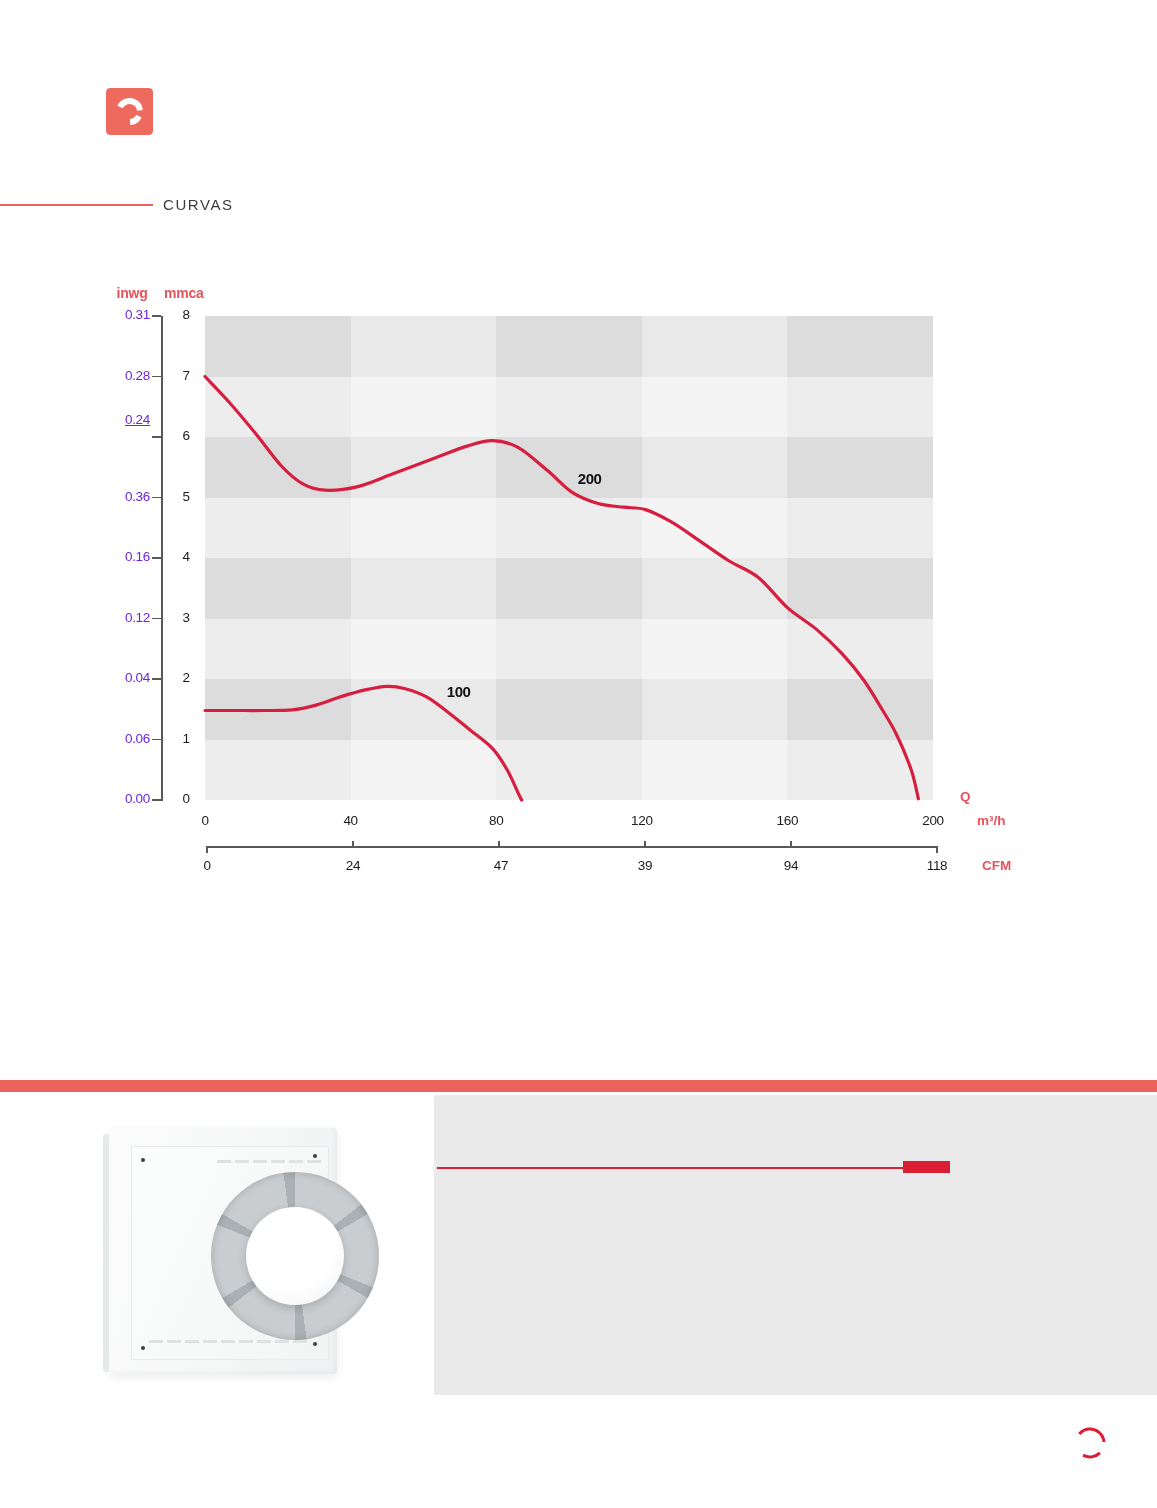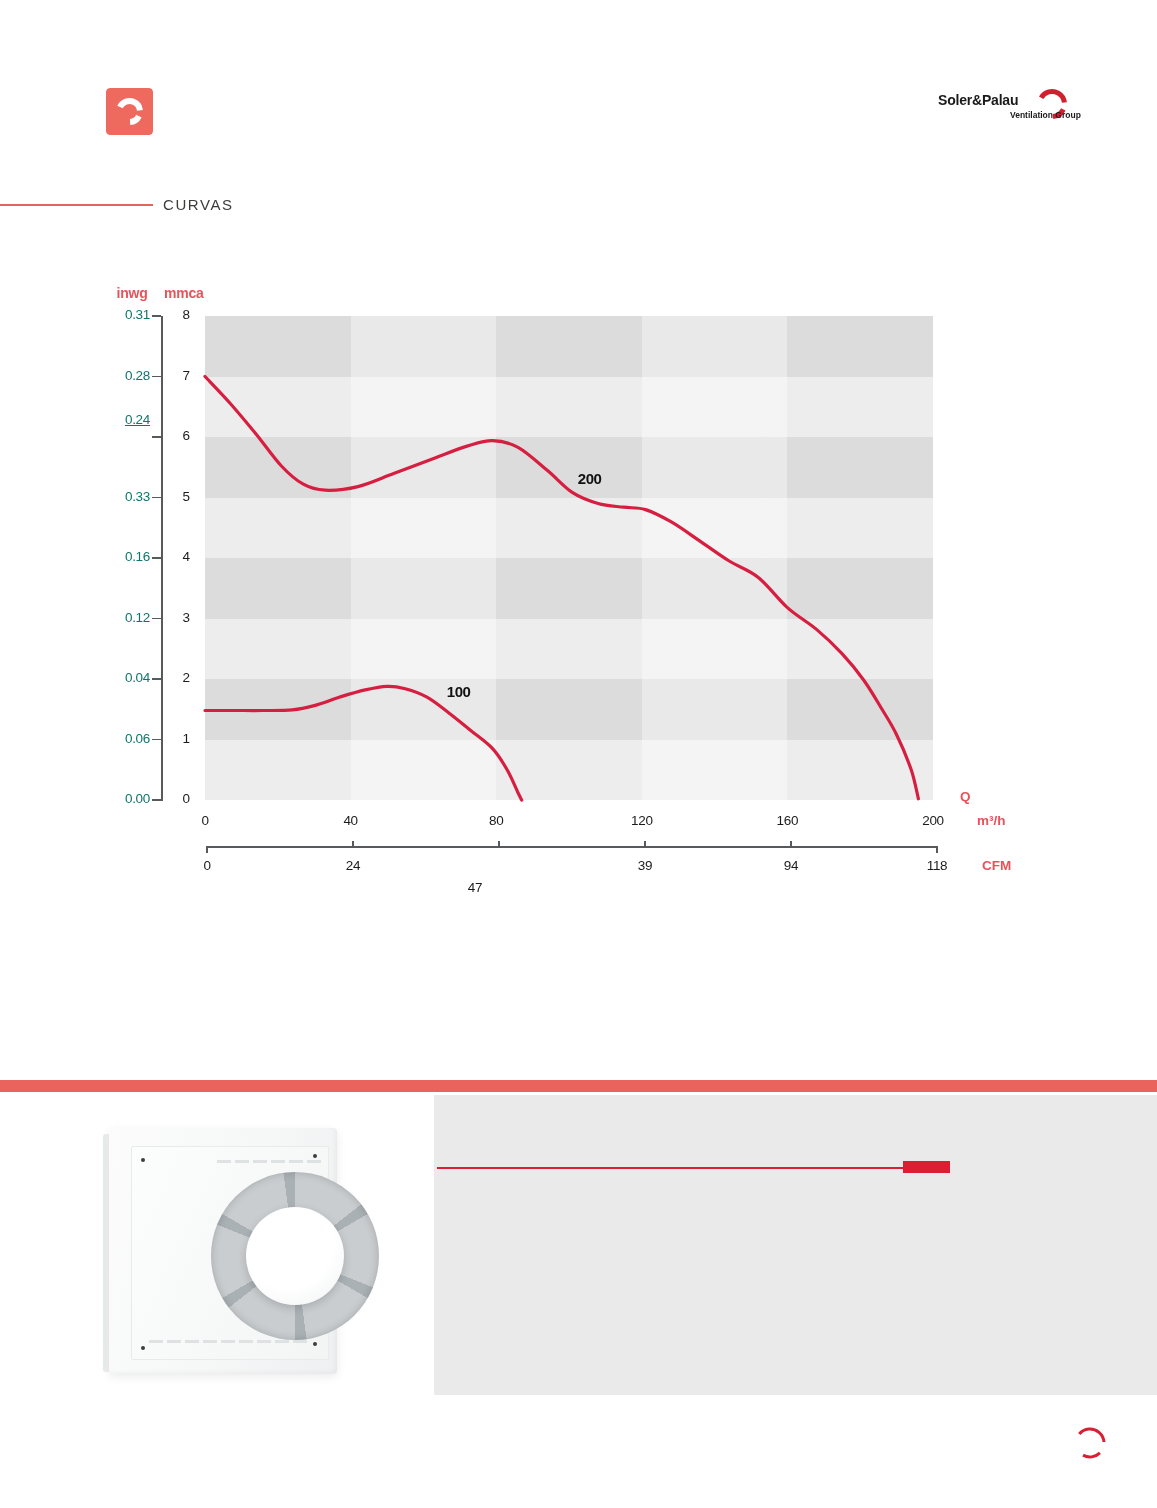--- a/index.html
+++ b/index.html
@@ -29,21 +29,21 @@
   .plot{position:absolute;left:205px;top:316px;width:728px;height:484px;
         background-image:
           repeating-linear-gradient(to right, rgba(255,255,255,0) 0px, rgba(255,255,255,0) 145.6px,
                                     rgba(255,255,255,.38) 145.6px, rgba(255,255,255,.38) 291.2px),
           repeating-linear-gradient(to bottom, #dcdcdc 0px, #dcdcdc 60.5px, #ededed 60.5px, #ededed 121px);}
   .plot svg{position:absolute;left:0;top:0;overflow:visible;}
 
   .y-axis-line{position:absolute;left:161px;top:316px;width:1.6px;height:485px;background:#58595b;}
   .y-tick{position:absolute;height:1.6px;width:9px;background:#58595b;left:152px;}
   .y-label-inwg{position:absolute;left:104px;width:46px;text-align:right;font-size:13.5px;
-                letter-spacing:-.3px;color:#0f766e;}
+                letter-spacing:-.3px;color:#6d28d9;}
   .y-label-mmca{position:absolute;left:170px;width:32px;text-align:center;font-size:13.5px;
                 letter-spacing:-.3px;color:#1c1c1c;}
 
   .x-label{position:absolute;width:44px;text-align:center;font-size:13.5px;letter-spacing:-.3px;color:#1c1c1c;}
   .q-symbol{position:absolute;left:960px;top:789px;font-size:13.5px;font-weight:bold;color:#ea525b;}
   .x-unit-primary{position:absolute;left:977px;top:813px;font-size:13.5px;font-weight:bold;color:#ea525b;}
   .cfm-line{position:absolute;left:207px;top:846px;width:730px;height:1.6px;background:#58595b;}
   .cfm-tick{position:absolute;width:1.6px;background:#58595b;}
   .x-unit-secondary{position:absolute;left:982px;top:858px;font-size:13.5px;font-weight:bold;color:#ea525b;}
 
@@ -77,46 +77,39 @@
 </style>
 </head>
 <body>
 
 <div class="page">
 
   <svg class="brand-icon" width="47" height="47" viewBox="0 0 47 47">
     <rect x="0" y="0" width="47" height="47" rx="4" fill="#ee6a5f"></rect>
     <circle cx="23.5" cy="23.5" r="10.5" fill="none" stroke="#ffffff" stroke-width="6" stroke-dasharray="27 6 11 22" transform="rotate(-155 23.5 23.5)"></circle>
   </svg>
-  <div class="sp-logo">
-    <span class="brand">Soler&amp;Palau</span>
-    <svg class="swoosh" width="36" height="36" viewBox="0 0 36 36">
-      <circle cx="18" cy="18" r="12.5" fill="none" stroke="#cf2030" stroke-width="5" stroke-dasharray="31 7 13 27" transform="rotate(-150 18 18)"></circle>
-    </svg>
-    <span class="division">Ventilation Group</span>
-  </div>
 
   <div class="section-rule"></div>
   <div class="section-title">CURVAS</div>
 
   <span class="axis-head inwg">inwg</span>
   <span class="axis-head mmca">mmca</span>
   <div class="y-axis-line"></div>
   <div id="yAxis">
       <div class="y-tick" style="top: 315.2px;"></div>
       <span class="y-label-inwg" style="top: 307px;">0.31</span>
       <span class="y-label-mmca" style="top: 307px;">8</span>
       <div class="y-tick" style="top: 375.7px;"></div>
       <span class="y-label-inwg" style="top: 367.5px;">0.28</span>
       <span class="y-label-mmca" style="top: 367.5px;">7</span>
       <div class="y-tick" style="top: 436.2px;"></div>
       <span class="y-label-inwg" style="top: 412px; text-decoration: underline;">0.24</span>
       <span class="y-label-mmca" style="top: 428px;">6</span>
       <div class="y-tick" style="top: 496.7px;"></div>
-      <span class="y-label-inwg" style="top: 488.5px;">0.33</span>
+      <span class="y-label-inwg" style="top: 488.5px;">0.36</span>
       <span class="y-label-mmca" style="top: 488.5px;">5</span>
       <div class="y-tick" style="top: 557.2px;"></div>
       <span class="y-label-inwg" style="top: 549px;">0.16</span>
       <span class="y-label-mmca" style="top: 549px;">4</span>
       <div class="y-tick" style="top: 617.7px;"></div>
       <span class="y-label-inwg" style="top: 609.5px;">0.12</span>
       <span class="y-label-mmca" style="top: 609.5px;">3</span>
       <div class="y-tick" style="top: 678.2px;"></div>
       <span class="y-label-inwg" style="top: 670px;">0.04</span>
       <span class="y-label-mmca" style="top: 670px;">2</span>
@@ -150,21 +143,21 @@
   <span class="q-symbol">Q</span>
   <span class="x-unit-primary">m³/h</span>
 
   <div class="cfm-line"></div>
   <div id="xAxis2">
       <div class="cfm-tick" style="left: 206.2px; top: 846px; height: 7px;"></div>
       <span class="x-label" style="left: 185px; top: 858px;">0</span>
       <div class="cfm-tick" style="left: 352.2px; top: 841px; height: 6px;"></div>
       <span class="x-label" style="left: 331px; top: 858px;">24</span>
       <div class="cfm-tick" style="left: 498.2px; top: 841px; height: 6px;"></div>
-      <span class="x-label" style="left: 453px; top: 858px; margin-top: 22px;">47</span>
+      <span class="x-label" style="left: 479px; top: 858px;">47</span>
       <div class="cfm-tick" style="left: 644.2px; top: 841px; height: 6px;"></div>
       <span class="x-label" style="left: 623px; top: 858px;">39</span>
       <div class="cfm-tick" style="left: 790.2px; top: 841px; height: 6px;"></div>
       <span class="x-label" style="left: 769px; top: 858px;">94</span>
       <div class="cfm-tick" style="left: 936.2px; top: 846px; height: 7px;"></div>
       <span class="x-label" style="left: 915px; top: 858px;">118</span>
     </div>
   <span class="x-unit-secondary">CFM</span>
 
   <div class="footer-bar"></div>

